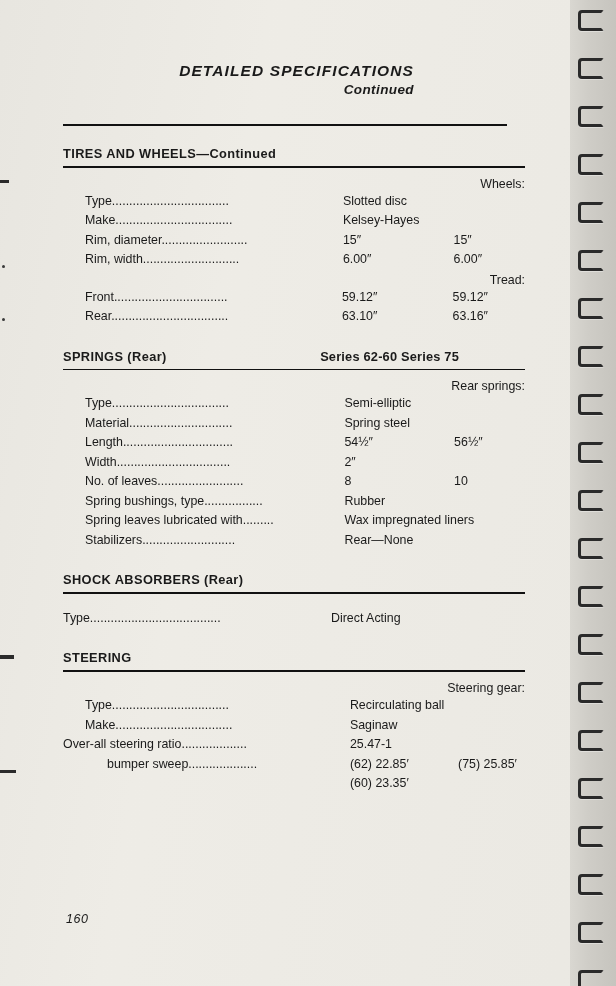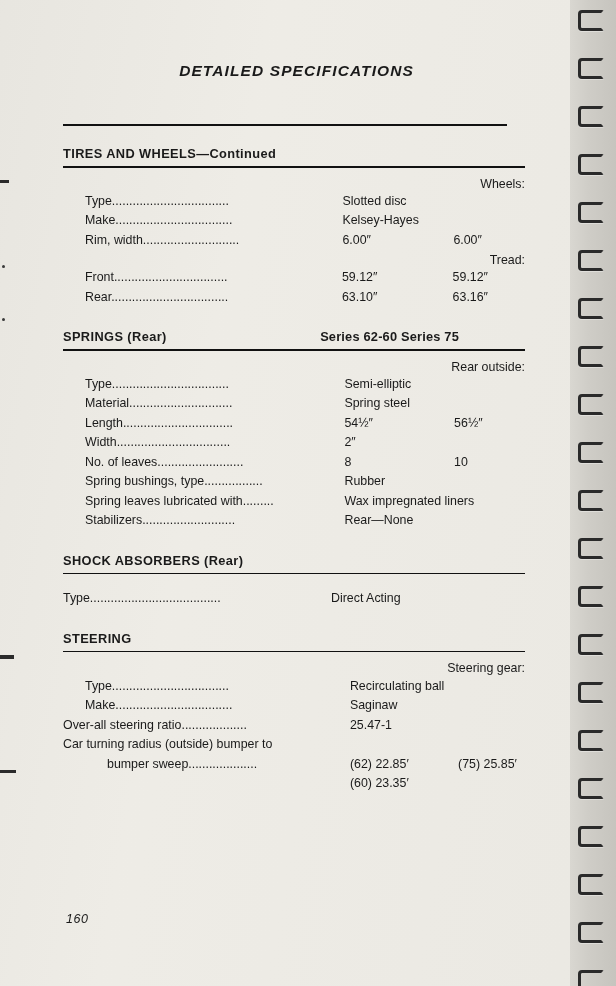--- a/index.html
+++ b/index.html
@@ -170,20 +170,21 @@
   <div class="edge-tick" style="top:180px"></div>
   <div class="edge-dot" style="top:265px"></div>
   <div class="edge-dot" style="top:318px"></div>
   <div class="edge-tick" style="top:655px; width:14px; height:4px;"></div>
   <div class="edge-tick" style="top:770px; width:16px; height:3px;"></div>
 
   <div class="content">
 
     <div class="header">
       <div class="line1">DETAILED SPECIFICATIONS</div>
+      <div class="line2">Continued</div>
     </div>
 
     <div class="rule-top"></div>
 
     <div class="sheet">
 
       <div class="section">
         <div class="sec-head">
           <span>TIRES AND WHEELS—Continued</span>
           <span class="cols"></span>
@@ -197,20 +198,25 @@
             <td class="label ind">Type..................................</td>
             <td class="v1">Slotted disc</td>
             <td class="v2"></td>
           </tr>
           <tr>
             <td class="label ind">Make..................................</td>
             <td class="v1">Kelsey-Hayes</td>
             <td class="v2"></td>
           </tr>
           <tr>
+            <td class="label ind">Rim, diameter.........................</td>
+            <td class="v1">15″</td>
+            <td class="v2">15″</td>
+          </tr>
+          <tr>
             <td class="label ind">Rim, width............................</td>
             <td class="v1">6.00″</td>
             <td class="v2">6.00″</td>
           </tr>
         </tbody>
           </table>
 
         <div class="group-label">Tread:</div>
         <table class="spec">
           <tbody>
@@ -230,21 +236,21 @@
 
       <div class="gap-lg"></div>
 
       <div class="section">
         <div class="sec-head">
           <span>SPRINGS (Rear)</span>
           <span class="cols">Series 62-60  Series 75</span>
         </div>
         <div class="sec-rule"></div>
 
-        <div class="group-label">Rear outside:</div>
+        <div class="group-label">Rear springs:</div>
         <table class="spec">
           <tbody>
               <tr>
             <td class="label ind">Type..................................</td>
             <td class="v1">Semi-elliptic</td>
             <td class="v2"></td>
           </tr>
           <tr>
             <td class="label ind">Material..............................</td>
             <td class="v1">Spring steel</td>
@@ -322,23 +328,20 @@
           </tr>
           <tr>
             <td class="label ind">Make..................................</td>
             <td class="v1">Saginaw</td>
             <td class="v2"></td>
           </tr>
           <tr>
             <td class="label">Over-all steering ratio...................</td>
             <td class="v1">25.47-1</td>
             <td class="v2"></td>
-          </tr>
-          <tr>
-            <td class="label" colspan="3">Car turning radius (outside) bumper to</td>
           </tr>
           <tr>
             <td class="label ind2">bumper sweep....................</td>
             <td class="v1">(62) 22.85′</td>
             <td class="v2">(75) 25.85′</td>
           </tr>
           <tr>
             <td class="label ind2"></td>
             <td class="v1">(60) 23.35′</td>
             <td class="v2"></td>

